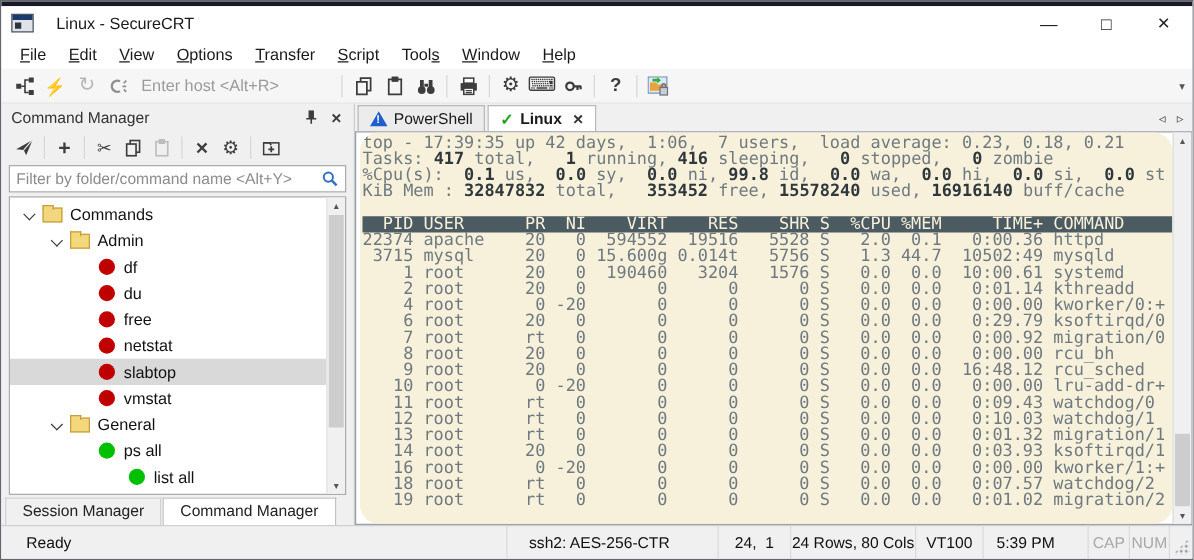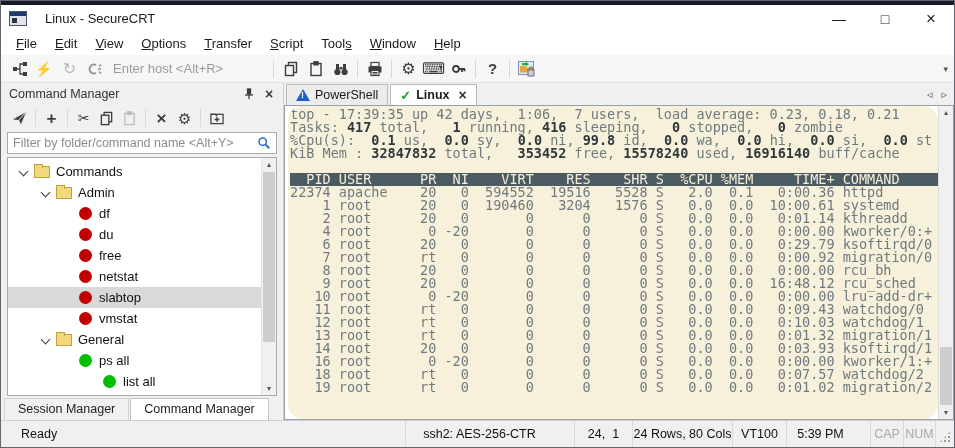--- a/index.html
+++ b/index.html
@@ -389,20 +389,21 @@
       </div>
       <div class="termbox">
         <div class="terminal-screen">
             <div class="tline"><span>top - 17:39:35 up 42 days,  1:06,  7 users,  load average: 0.23, 0.18, 0.21</span></div>
             <div class="tline"><span>Tasks: </span><span class="b">417</span><span> total,   </span><span class="b">1</span><span> running, </span><span class="b">416</span><span> sleeping,   </span><span class="b">0</span><span> stopped,   </span><span class="b">0</span><span> zombie</span></div>
             <div class="tline"><span>%Cpu(s):  </span><span class="b">0.1</span><span> us,  </span><span class="b">0.0</span><span> sy,  </span><span class="b">0.0</span><span> ni, </span><span class="b">99.8</span><span> id,  </span><span class="b">0.0</span><span> wa,  </span><span class="b">0.0</span><span> hi,  </span><span class="b">0.0</span><span> si,  </span><span class="b">0.0</span><span> st</span></div>
             <div class="tline"><span>KiB Mem : </span><span class="b">32847832</span><span> total,   </span><span class="b">353452</span><span> free, </span><span class="b">15578240</span><span> used, </span><span class="b">16916140</span><span> buff/cache</span></div>
             <div class="tline"></div>
             <div class="tline thead">  PID USER      PR  NI    VIRT    RES    SHR S  %CPU %MEM     TIME+ COMMAND</div>
             <div class="tline">22374 apache    20   0  594552  19516   5528 S   2.0  0.1   0:00.36 httpd</div>
+            <div class="tline"> 3715 mysql     20   0 15.600g 0.014t   5756 S   1.3 44.7  10502:49 mysqld</div>
             <div class="tline">    1 root      20   0  190460   3204   1576 S   0.0  0.0  10:00.61 systemd</div>
             <div class="tline">    2 root      20   0       0      0      0 S   0.0  0.0   0:01.14 kthreadd</div>
             <div class="tline">    4 root       0 -20       0      0      0 S   0.0  0.0   0:00.00 kworker/0:+</div>
             <div class="tline">    6 root      20   0       0      0      0 S   0.0  0.0   0:29.79 ksoftirqd/0</div>
             <div class="tline">    7 root      rt   0       0      0      0 S   0.0  0.0   0:00.92 migration/0</div>
             <div class="tline">    8 root      20   0       0      0      0 S   0.0  0.0   0:00.00 rcu_bh</div>
             <div class="tline">    9 root      20   0       0      0      0 S   0.0  0.0  16:48.12 rcu_sched</div>
             <div class="tline">   10 root       0 -20       0      0      0 S   0.0  0.0   0:00.00 lru-add-dr+</div>
             <div class="tline">   11 root      rt   0       0      0      0 S   0.0  0.0   0:09.43 watchdog/0</div>
             <div class="tline">   12 root      rt   0       0      0      0 S   0.0  0.0   0:10.03 watchdog/1</div>

